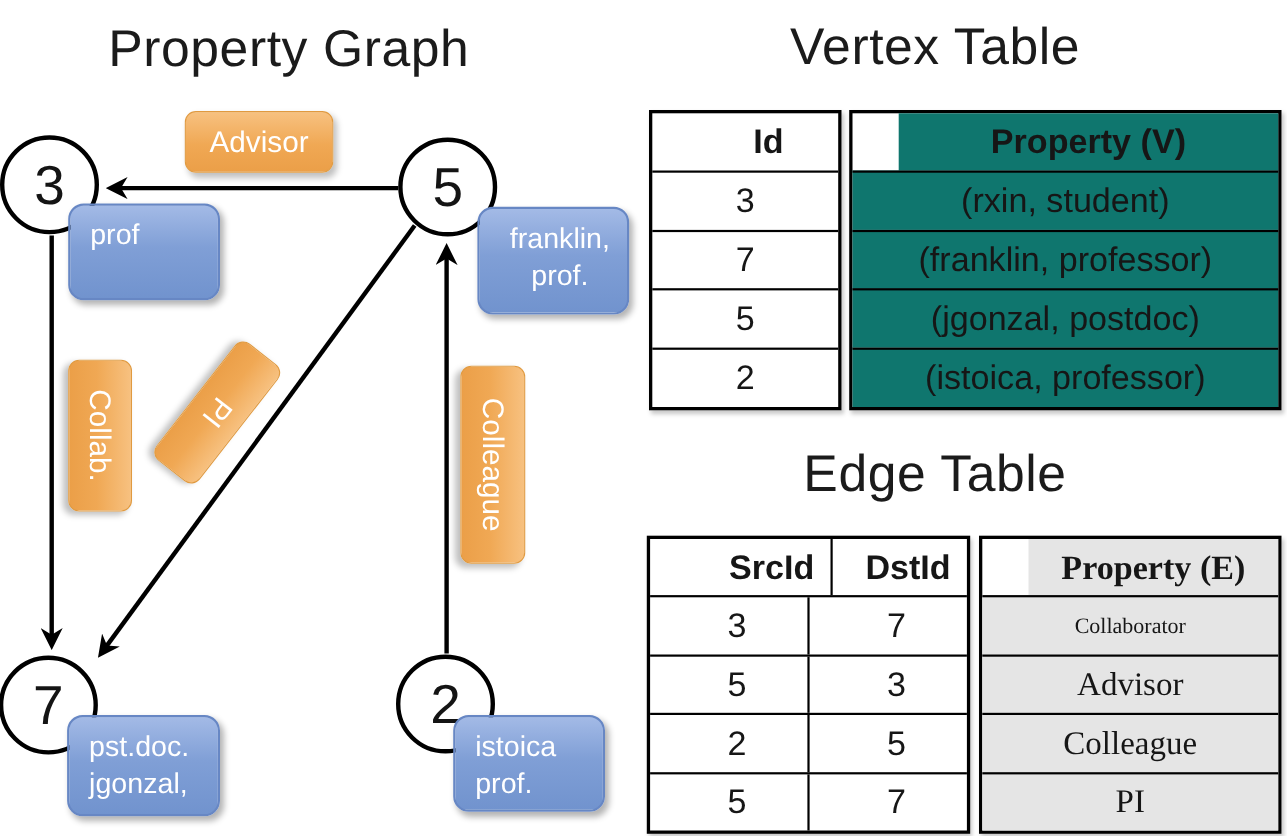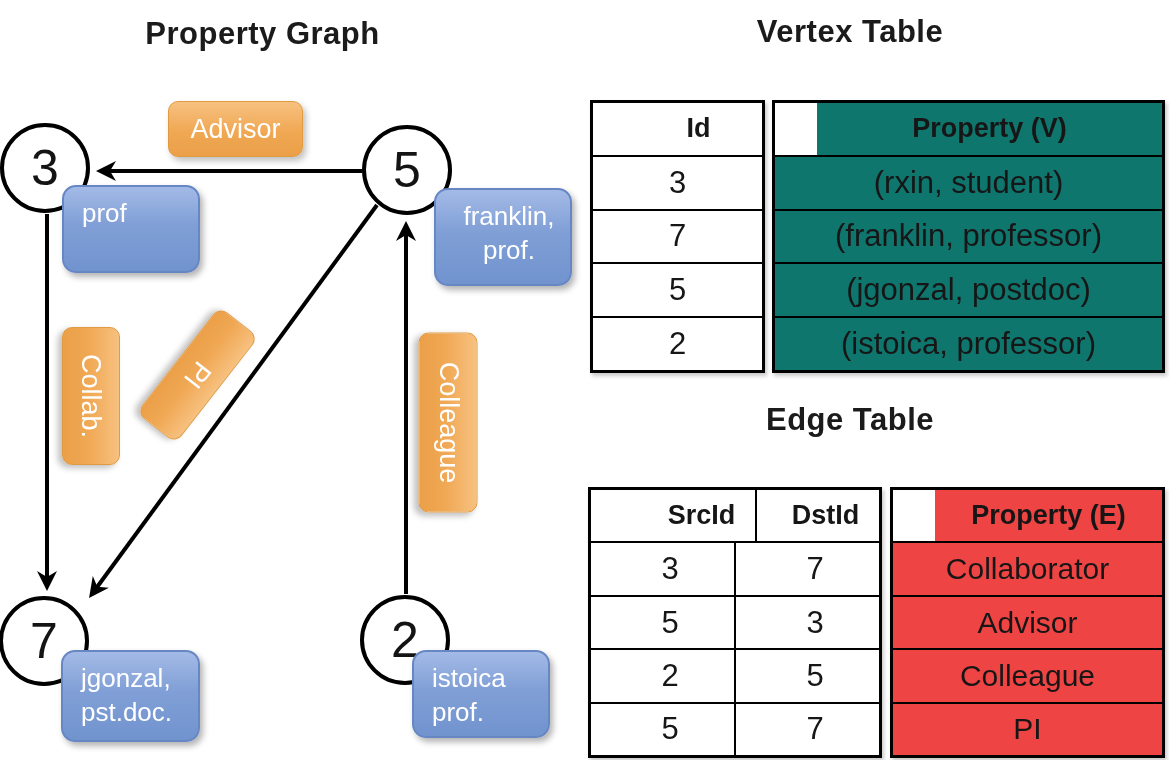--- a/index.html
+++ b/index.html
@@ -4,21 +4,21 @@
 <style>
   html,body{margin:0;padding:0;}
   body{
     width:1170px;height:760px;position:relative;overflow:hidden;
     background:#ffffff;
     font-family:"Liberation Sans", sans-serif;
     color:#161616;
   }
   .big-title{
     position:absolute;text-align:center;
-    font-size:31px;font-weight:700;letter-spacing:0.5px;color:#1b1b1b;
+    font-size:47px;font-weight:400;letter-spacing:0.5px;color:#1b1b1b;
   }
   
   #edges-svg{position:absolute;left:0;top:0;z-index:2;}
   .node{
     position:absolute;width:90px;height:90px;box-sizing:border-box;
     border:4px solid #000;border-radius:50%;background:#fff;
     display:flex;align-items:center;justify-content:center;
     font-size:50px;color:#141414;z-index:1;
   }
   .pbox{
@@ -42,27 +42,27 @@
   .tbox{
     position:absolute;box-sizing:border-box;background:#fff;
     border:3px solid #000;display:flex;flex-direction:column;
     box-shadow:2px 3px 4px rgba(0,0,0,0.22);
   }
   .trow{
     flex:1;display:flex;align-items:center;justify-content:center;
     font-size:31px;color:#161616;border-top:2px solid #000;
   }
   .trow:first-child{border-top:none;}
-  .trow.hdr{font-weight:bold;font-size:27px;margin-left:42px;}
+  .trow.hdr{font-weight:bold;font-size:31px;margin-left:42px;}
   .tcell{
     flex:1;height:100%;display:flex;align-items:center;justify-content:center;padding-left:15px;
   }
   .tcell + .tcell{border-left:2px solid #000;}
   .bg-blue{background:#0f766e;}
-  .bg-tan{background:#ef4444;}
+  .bg-tan{background:#e5e5e5;font-family:Liberation Serif, serif;}
 </style>
 </head>
 <body>
 
 <div class="big-title" style="left:10px;top:16px;width:505px;">Property Graph</div>
 
 <svg id="edges-svg" width="580" height="760">
   <defs>
     <marker id="arrow" viewBox="0 0 10 10" refX="7.5" refY="5" markerWidth="5" markerHeight="5" orient="auto">
       <path d="M0 0 L10 5 L0 10 L3 5 Z" fill="#000"></path>
@@ -93,22 +93,22 @@
 <div class="elabel" style="left:358px;top:393px;width:180px;height:59px;transform:rotate(90deg);">Colleague</div>
 
 <div class="pbox" style="left:62px;top:185px;width:138px;height:88px;">
   <span>prof</span>
 </div>
 <div class="pbox" style="left:434px;top:188px;width:138px;height:98px;text-align:center;">
   <span>franklin,</span>
   <span>prof.</span>
 </div>
 <div class="pbox" style="left:61px;top:650px;width:139px;height:92px;">
+  <span>pst.doc.</span>
   <span>jgonzal,</span>
-  <span>pst.doc.</span>
 </div>
 <div class="pbox" style="left:412px;top:650px;width:138px;height:88px;">
   <span>istoica</span>
   <span>prof.</span>
 </div>
 
 <div class="big-title" style="left:580px;top:14px;width:540px;">Vertex Table</div>
 
 <div class="tbox" style="left:590px;top:100px;width:175px;height:273px;">
   <div class="trow hdr">Id</div>
@@ -146,17 +146,17 @@
     <div class="tcell">5</div>
   </div>
   <div class="trow">
     <div class="tcell">5</div>
     <div class="tcell">7</div>
   </div>
 </div>
 
 <div class="tbox" style="left:890px;top:487px;width:275px;height:271px;">
   <div class="trow hdr bg-tan">Property (E)</div>
-  <div class="trow bg-tan" style="font-size:30px;">Collaborator</div>
+  <div class="trow bg-tan" style="font-size:20px;">Collaborator</div>
   <div class="trow bg-tan" style="font-size:30px;">Advisor</div>
   <div class="trow bg-tan" style="font-size:30px;">Colleague</div>
   <div class="trow bg-tan" style="font-size:30px;">PI</div>
 </div>
 
 </body></html>

